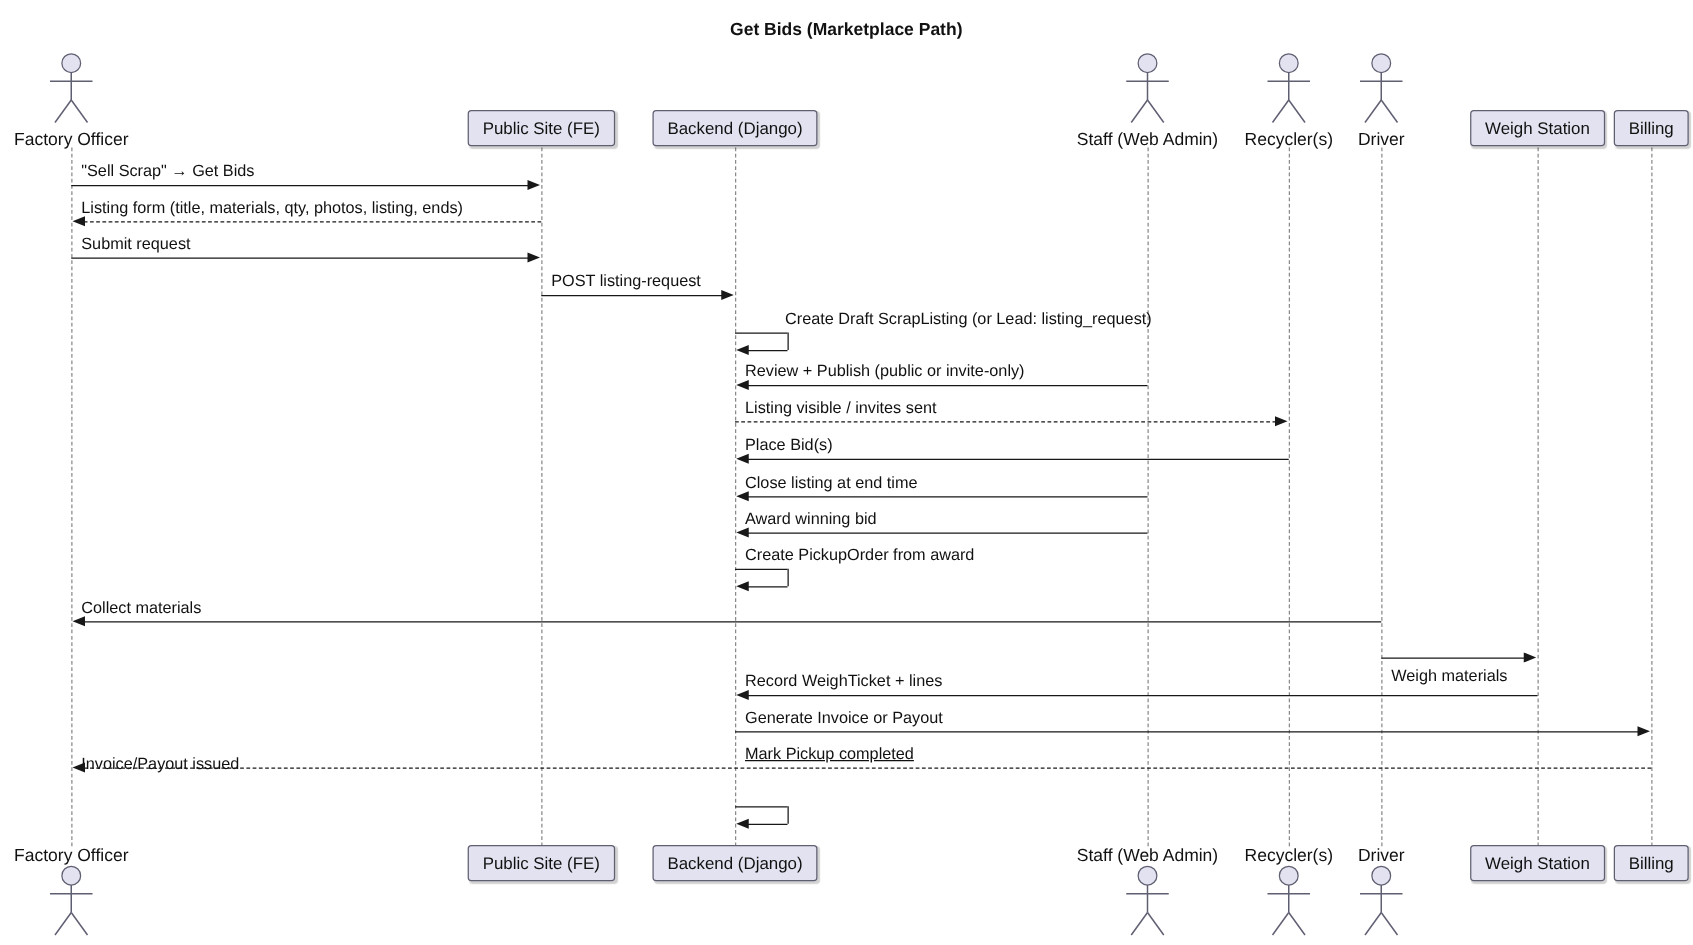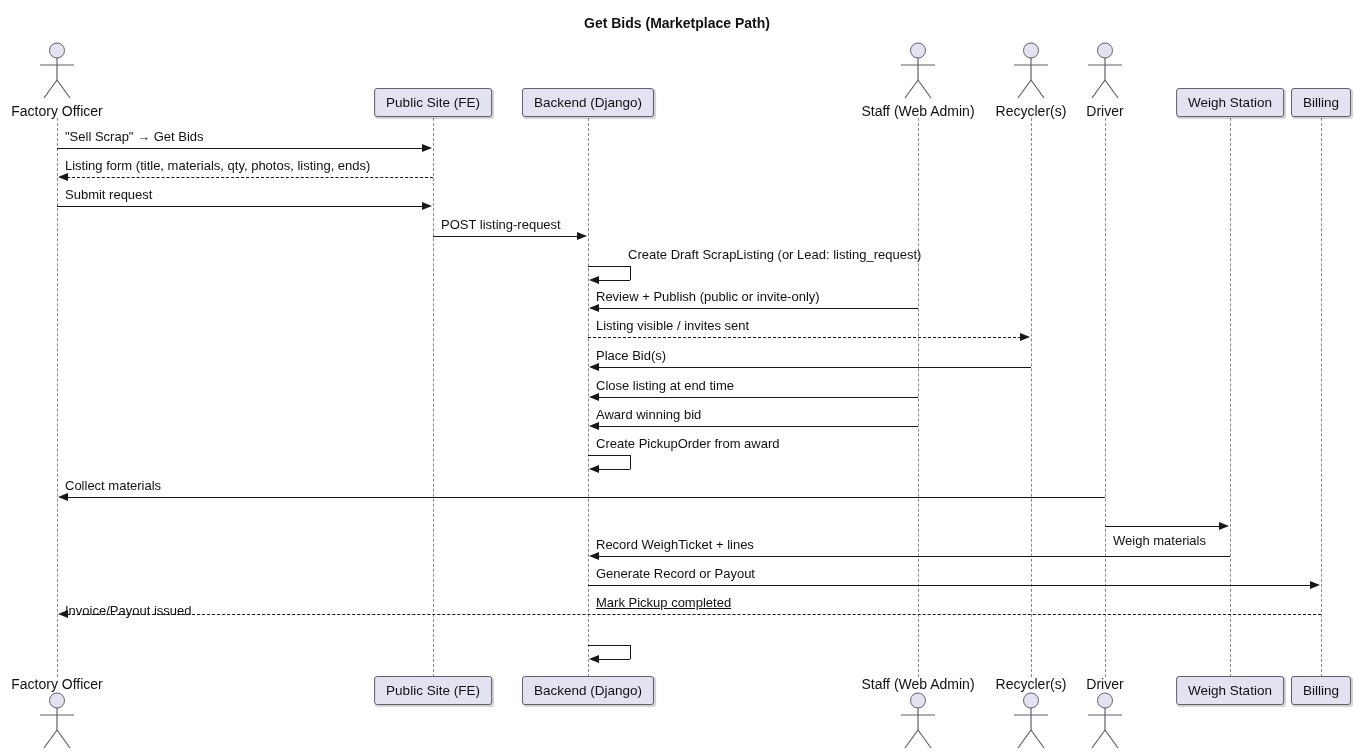--- a/index.html
+++ b/index.html
@@ -168,21 +168,21 @@
       <div class="ar l" style="left: 589px; top: 465px;"></div>
       <div class="mlabel" style="left: 65px; top: 479px; text-align: right;">Collect materials</div>
       <div class="ln" style="left: 67px; top: 497px; width: 1038px;"></div>
       <div class="ar l" style="left: 58px; top: 493px;"></div>
       <div class="mlabel" style="left: 1113px; top: 534px;">Weigh materials</div>
       <div class="ln" style="left: 1105px; top: 526px; width: 115px;"></div>
       <div class="ar r" style="left: 1219px; top: 522px;"></div>
       <div class="mlabel" style="left: 596px; top: 538px;">Record WeighTicket + lines</div>
       <div class="ln" style="left: 598px; top: 556px; width: 632px;"></div>
       <div class="ar l" style="left: 589px; top: 552px;"></div>
-      <div class="mlabel" style="left: 596px; top: 567px;">Generate Record or Payout</div>
+      <div class="mlabel" style="left: 596px; top: 567px;">Generate Invoice or Payout</div>
       <div class="ln" style="left: 588px; top: 585px; width: 723px;"></div>
       <div class="ar r" style="left: 1310px; top: 581px;"></div>
       <div class="mlabel" style="left: 65px; top: 604px;">Invoice/Payout issued</div>
       <div class="ln dashed" style="left: 67px; top: 614px; width: 1254px;"></div>
       <div class="ar l" style="left: 58px; top: 610px;"></div>
       <div class="mlabel" style="left: 596px; top: 596px; text-decoration: underline;">Mark Pickup completed</div>
       <div class="ln" style="left: 588px; top: 645px; width: 42px;"></div>
       <div class="vln" style="left: 630px; top: 645px; height: 14px;"></div>
       <div class="ln" style="left: 598px; top: 659px; width: 32px;"></div>
       <div class="ar l" style="left: 589px; top: 655px;"></div>

